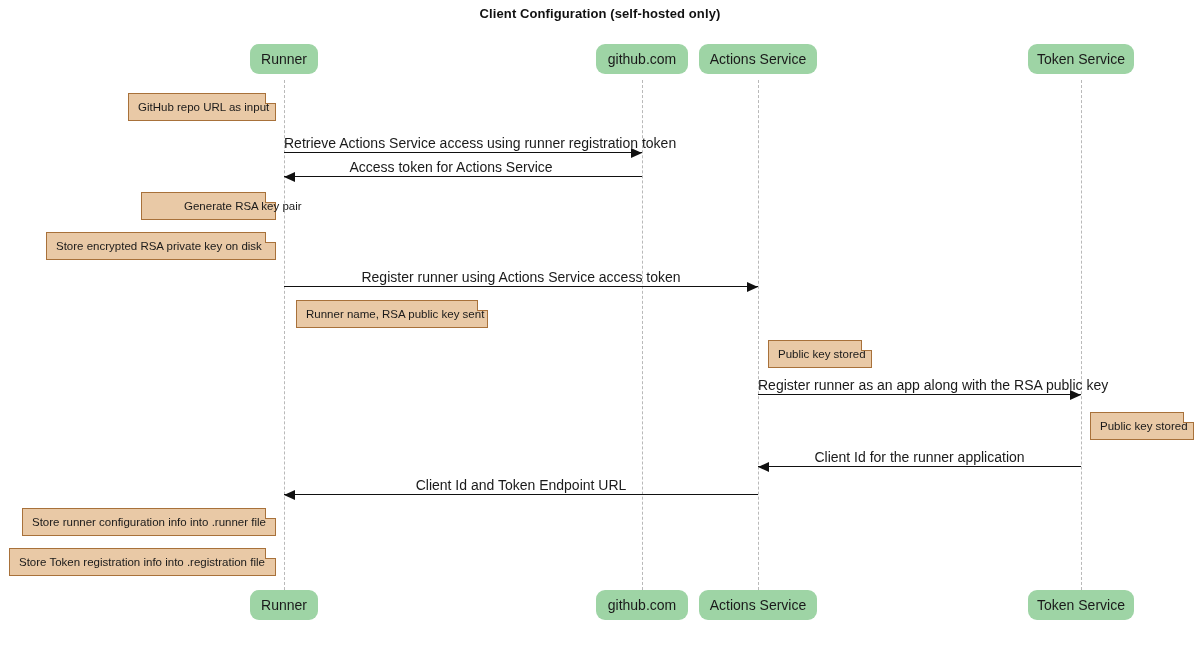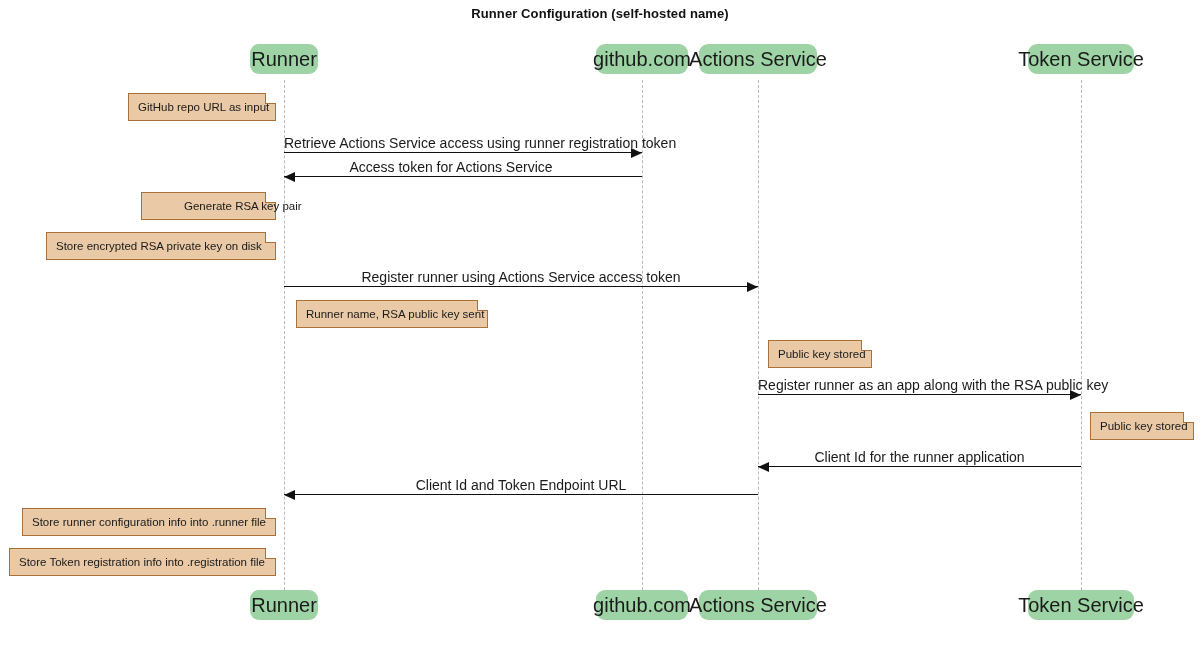--- a/index.html
+++ b/index.html
@@ -38,21 +38,21 @@
   
   .participant {
     position: absolute;
     height: 30px;
     background: #9ed4a5;
     border-radius: 9px;
     display: flex;
     align-items: center;
     justify-content: center;
     color: #1a1a1a;
-    font-size: 20px;
+    font-size: 14px;
     font-weight: normal;
     box-sizing: border-box;
     padding: 0 10px;
     white-space: nowrap;
   }
   
   .note {
     position: absolute;
     background: #e9c9a6;
     border: 1px solid #a8713a;
@@ -99,21 +99,21 @@
     border-bottom: 5px solid transparent;
   }
   .arrow-right { border-left: 11px solid #111111; }
   .arrow-left  { border-right: 11px solid #111111; }
 </style>
 </head>
 <body>
 
 <div id="canvas">
 
-  <div class="diagram-title">Runner Configuration (self-hosted name)</div>
+  <div class="diagram-title">Client Configuration (self-hosted only)</div>
 
   <div id="lifelines">
       <div class="lifeline" style="left: 284px; top: 80px; height: 510px;"></div>
       <div class="lifeline" style="left: 642px; top: 80px; height: 510px;"></div>
       <div class="lifeline" style="left: 758px; top: 80px; height: 510px;"></div>
       <div class="lifeline" style="left: 1081px; top: 80px; height: 510px;"></div>
     </div>
   <div id="participants-top">
       <div class="participant" style="left: 250px; top: 44px; width: 68px;">
         <span>Runner</span>

